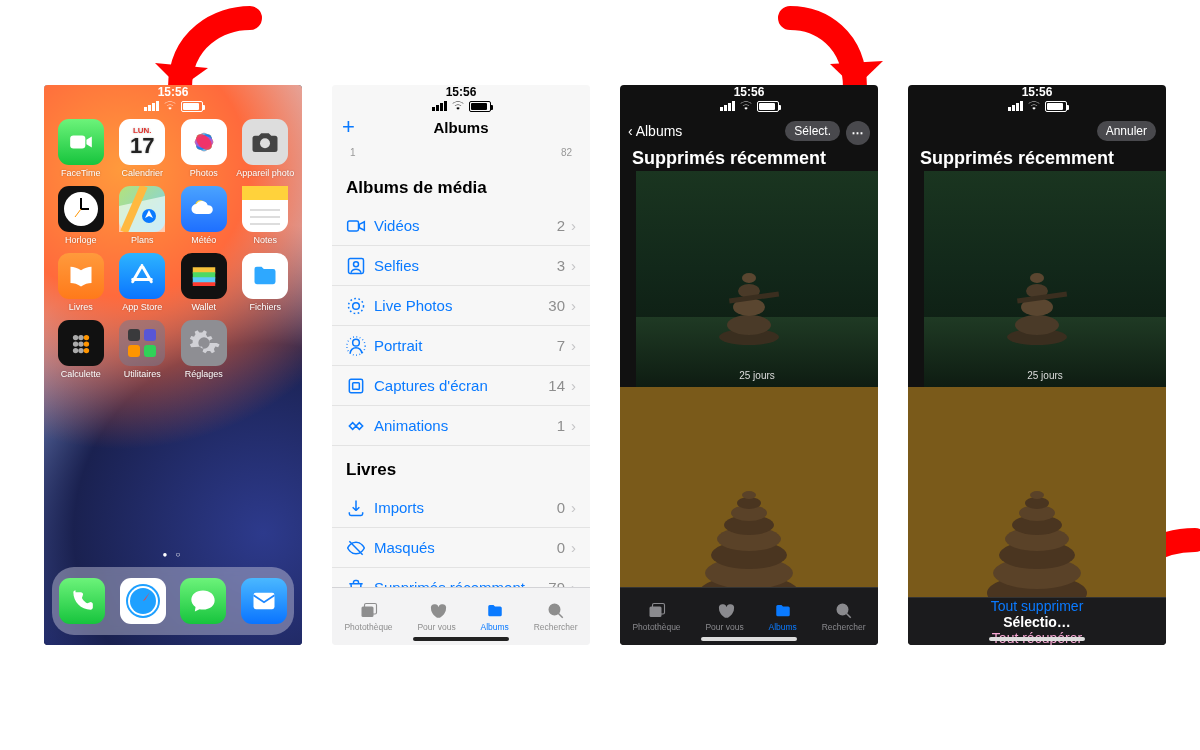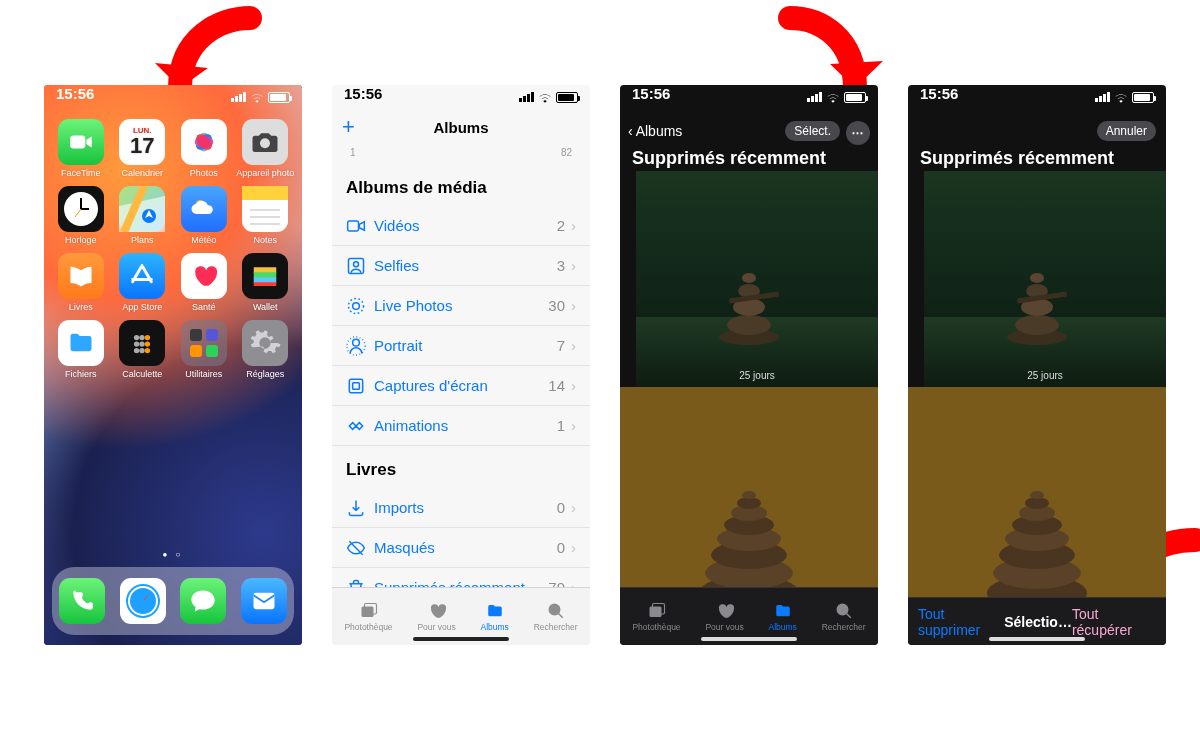--- a/index.html
+++ b/index.html
@@ -1,20 +1,20 @@
 <!DOCTYPE html>
 <html><head>
 <meta charset="utf-8">
 <style>
   * { box-sizing: border-box; margin: 0; padding: 0; font-family: -apple-system, Helvetica, Arial, sans-serif; }
   body { background: #fff; width: 1200px; height: 750px; position: relative; }
   .stage { position: relative; width: 1200px; height: 750px; }
 
   .phone { position: absolute; width: 258px; border-radius: 4px; overflow: hidden; background: #000; }
-  .phone .status { display: flex; justify-content: space-between; height: 24px; padding: 0 12px; font-size: 15px; font-weight: 600; }
+  .phone .status { display: flex; justify-content: space-between; align-items: center; height: 24px; padding: 0 12px; font-size: 12px; font-weight: 600; flex-direction: column; }
   .phone .status.light { color: #000; background: #f7f7f7; }
   .phone .status.dark  { color: #fff; background: transparent; }
   .sig { display: inline-flex; align-items: center; gap: 4px; }
   .barz { display: inline-flex; gap: 1px; align-items: flex-end; }
   .barz i { width: 3px; background: currentColor; display: inline-block; }
   .barz i:nth-child(1){height:4px}.barz i:nth-child(2){height:6px}.barz i:nth-child(3){height:8px}.barz i:nth-child(4){height:10px}
   .batt { width:22px; height:11px; border:1px solid currentColor; border-radius:2px; position:relative; }
   .batt::after{content:"";position:absolute;right:-3px;top:3px;width:2px;height:5px;background:currentColor;border-radius:0 1px 1px 0;}
   .batt i{position:absolute;left:1px;top:1px;bottom:1px;width:16px;background:currentColor;border-radius:1px;}
 
@@ -87,21 +87,21 @@
   .pill.cancel{ right:10px; }
   .photo { position:relative; height:216px; background:linear-gradient(#1a3520 0%, #12281a 45%, #0b170f 100%); overflow:hidden;margin-left:16px; }
   .photo .cairn { position:absolute; left:50%; bottom:42px; transform:translateX(-60%); }
   .photo .grd { position:absolute; bottom:0; left:0; right:0; height:70px; background:linear-gradient(#1f3a24,#0e1c12);}
   .photo .days { position:absolute; bottom:6px; left:0; right:0; text-align:center; color:#ddd; font-size:10px;}
   .photo2 { position:relative; height:216px; background:#7a5a1a; overflow:hidden; }
   .photo2 .cone { position:absolute; left:50%; bottom:-10px; transform:translateX(-50%); }
   .tabbar.dark { background:#1b1b1d; border-top:.5px solid #333; }
   .tabbar.dark .tab{color:#8a8a8e;} .tabbar.dark .tab.active{color:#0a7aff;}
   .tabbar.dark .homebar{background:#ddd;}
-  .bottombar { position:absolute; bottom:0; left:0; right:0; height:48px; background:#1b1b1d; border-top:.5px solid #333; display:flex; align-items:center; justify-content:space-between; padding:8px 10px 8px; font-size:14px; }
+  .bottombar { position:absolute; bottom:0; left:0; right:0; height:48px; background:#1b1b1d; border-top:.5px solid #333; display:flex; align-items:center; justify-content:space-between; padding:0 10px 8px; font-size:14px;flex-direction:column; }
   .bottombar .l{color:#0a7aff;} .bottombar .m{color:#fff; font-weight:600;} .bottombar .r{color:#f9a8d4;}
   .bottombar .homebar{background:#ddd;}
 
   
   .arrow { position:absolute; pointer-events:none; }
   .arrow svg{overflow:visible}
 </style>
 </head>
 <body>
 
@@ -249,28 +249,20 @@
           </div>
         <div class="app">
             <div class="ico ic-as">
               <svg width="28" height="28" viewBox="0 0 24 24" fill="none" stroke="#fff" stroke-width="2.5" stroke-linecap="round">
                 <path d="M12 3l-8 14M12 3l8 14M4 15h16"></path>
               </svg>
             </div>
             <span class="lbl">App Store</span>
           </div>
         <div class="app">
-            <div class="ico ic-san">
-              <svg width="26" height="26" viewBox="0 0 24 24" fill="#ff2d55">
-                <path d="M12 21s-8-5-8-12a5 5 0 0110-2 5 5 0 0110 2c0 7-8 12-8 12z"></path>
-              </svg>
-            </div>
-            <span class="lbl">Santé</span>
-          </div>
-        <div class="app">
             <div class="ico ic-wal">
               <svg width="30" height="30" viewBox="0 0 24 24">
                 <rect x="3" y="5" width="18" height="5" fill="#f7c23b"></rect>
                 <rect x="3" y="9" width="18" height="5" fill="#4cd964"></rect>
                 <rect x="3" y="13" width="18" height="5" fill="#5ac8fa"></rect>
                 <rect x="3" y="17" width="18" height="3" fill="#ff3b30"></rect>
               </svg>
             </div>
             <span class="lbl">Wallet</span>
           </div>

